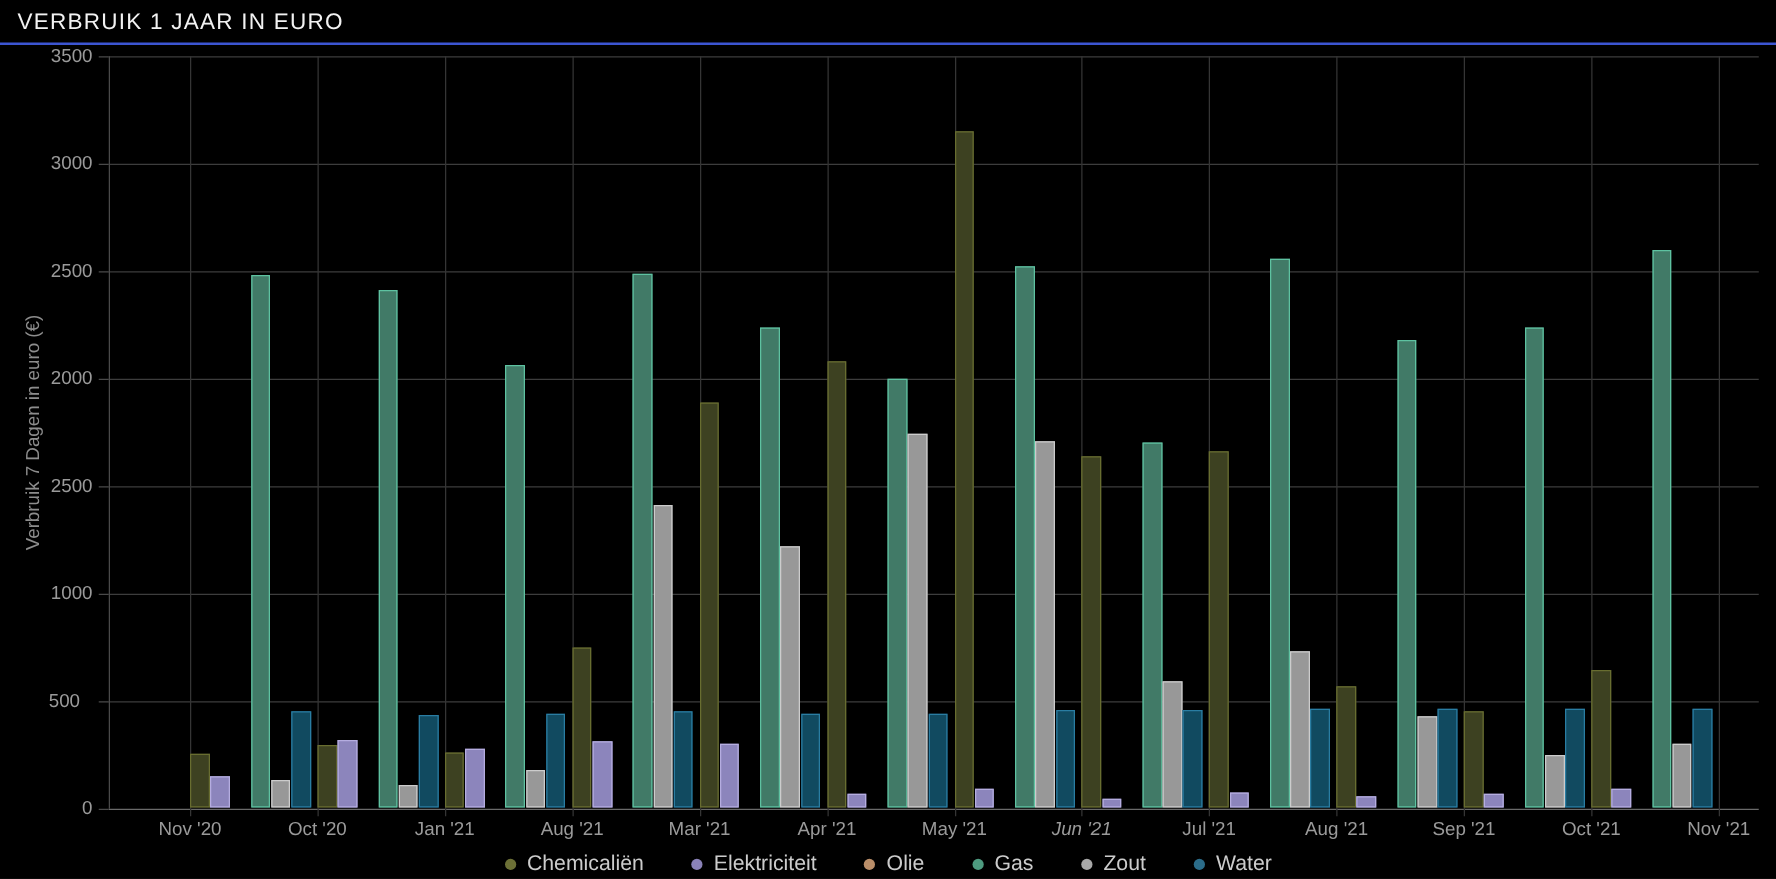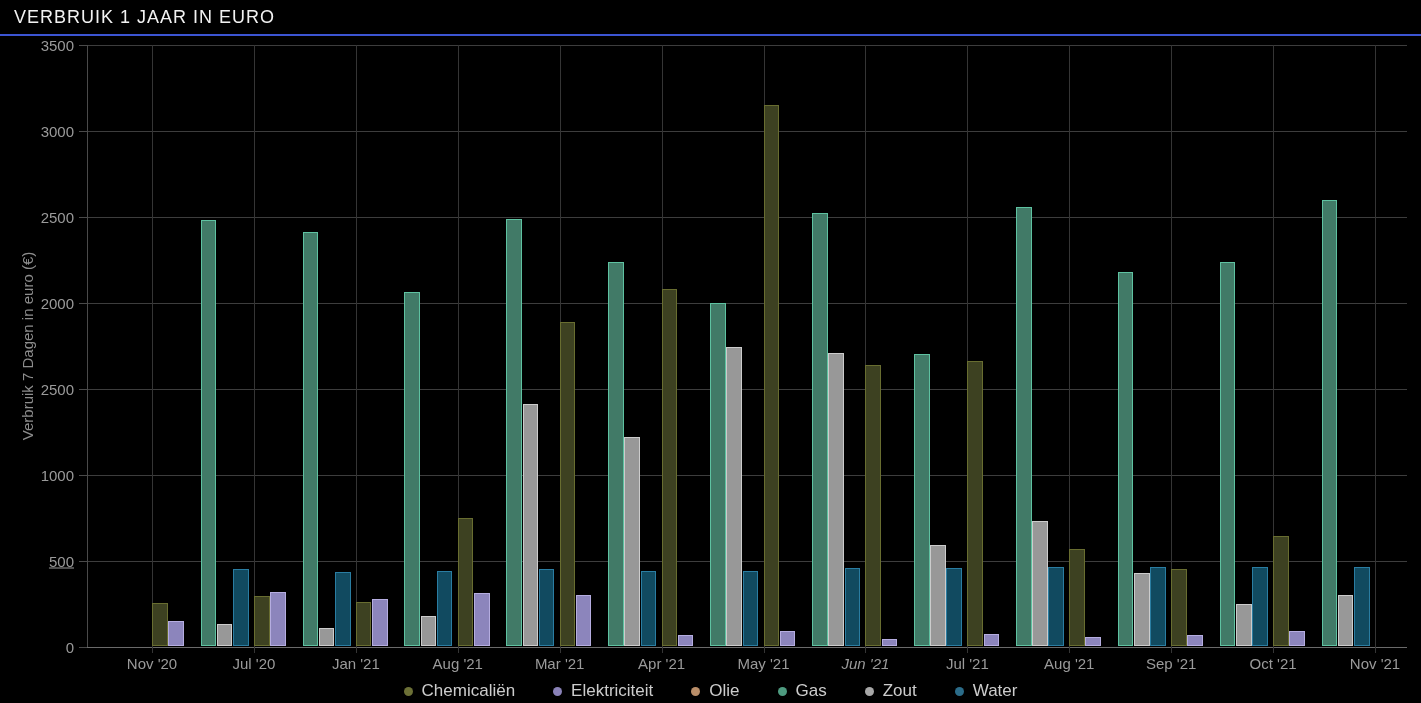--- a/index.html
+++ b/index.html
@@ -79,35 +79,35 @@
         <div class="gridline-v" style="left: 967.333px; top: 9px; height: 607.5px;"></div>
         <div class="gridline-v" style="left: 1069.25px; top: 9px; height: 607.5px;"></div>
         <div class="gridline-v" style="left: 1171.17px; top: 9px; height: 607.5px;"></div>
         <div class="gridline-v" style="left: 1273.08px; top: 9px; height: 607.5px;"></div>
         <div class="gridline-v" style="left: 1375px; top: 9px; height: 607.5px;"></div>
       </div>
     <div id="axis-layer">
         <div class="y-tick" style="left: 79px; top: 610.5px;"></div>
         <div class="y-tick-label" style="left: 14px; top: 610.5px;">0</div>
         <div class="y-tick" style="left: 79px; top: 524.571px;"></div>
-        <div class="y-tick-label" style="left: 14px; top: 524.571px; text-decoration: underline;">500</div>
+        <div class="y-tick-label" style="left: 4px; top: 524.571px;">500</div>
         <div class="y-tick" style="left: 79px; top: 438.643px;"></div>
         <div class="y-tick-label" style="left: 14px; top: 438.643px;">1000</div>
         <div class="y-tick" style="left: 79px; top: 352.714px;"></div>
         <div class="y-tick-label" style="left: 14px; top: 352.714px;">2500</div>
         <div class="y-tick" style="left: 79px; top: 266.786px;"></div>
         <div class="y-tick-label" style="left: 14px; top: 266.786px;">2000</div>
         <div class="y-tick" style="left: 79px; top: 180.857px;"></div>
         <div class="y-tick-label" style="left: 14px; top: 180.857px; text-align: right;">2500</div>
         <div class="y-tick" style="left: 79px; top: 94.9286px;"></div>
         <div class="y-tick-label" style="left: 14px; top: 94.9286px;">3000</div>
         <div class="y-tick" style="left: 79px; top: 9px;"></div>
         <div class="y-tick-label" style="left: 14px; top: 9px;">3500</div>
         <div class="x-tick-label" style="left: 152px; top: 618.5px;">Nov '20</div>
-        <div class="x-tick-label" style="left: 253.917px; top: 618.5px;">Jul '20</div>
+        <div class="x-tick-label" style="left: 253.917px; top: 618.5px;">Oct '20</div>
         <div class="x-tick-label" style="left: 355.833px; top: 618.5px;">Jan '21</div>
         <div class="x-tick-label" style="left: 457.75px; top: 618.5px;">Aug '21</div>
         <div class="x-tick-label" style="left: 559.667px; top: 618.5px;">Mar '21</div>
         <div class="x-tick-label" style="left: 661.583px; top: 618.5px;">Apr '21</div>
         <div class="x-tick-label" style="left: 763.5px; top: 618.5px;">May '21</div>
         <div class="x-tick-label" style="left: 865.417px; top: 618.5px; font-style: italic;">Jun '21</div>
         <div class="x-tick-label" style="left: 967.333px; top: 618.5px;">Jul '21</div>
         <div class="x-tick-label" style="left: 1069.25px; top: 618.5px;">Aug '21</div>
         <div class="x-tick-label" style="left: 1171.17px; top: 618.5px;">Sep '21</div>
         <div class="x-tick-label" style="left: 1273.08px; top: 618.5px;">Oct '21</div>

